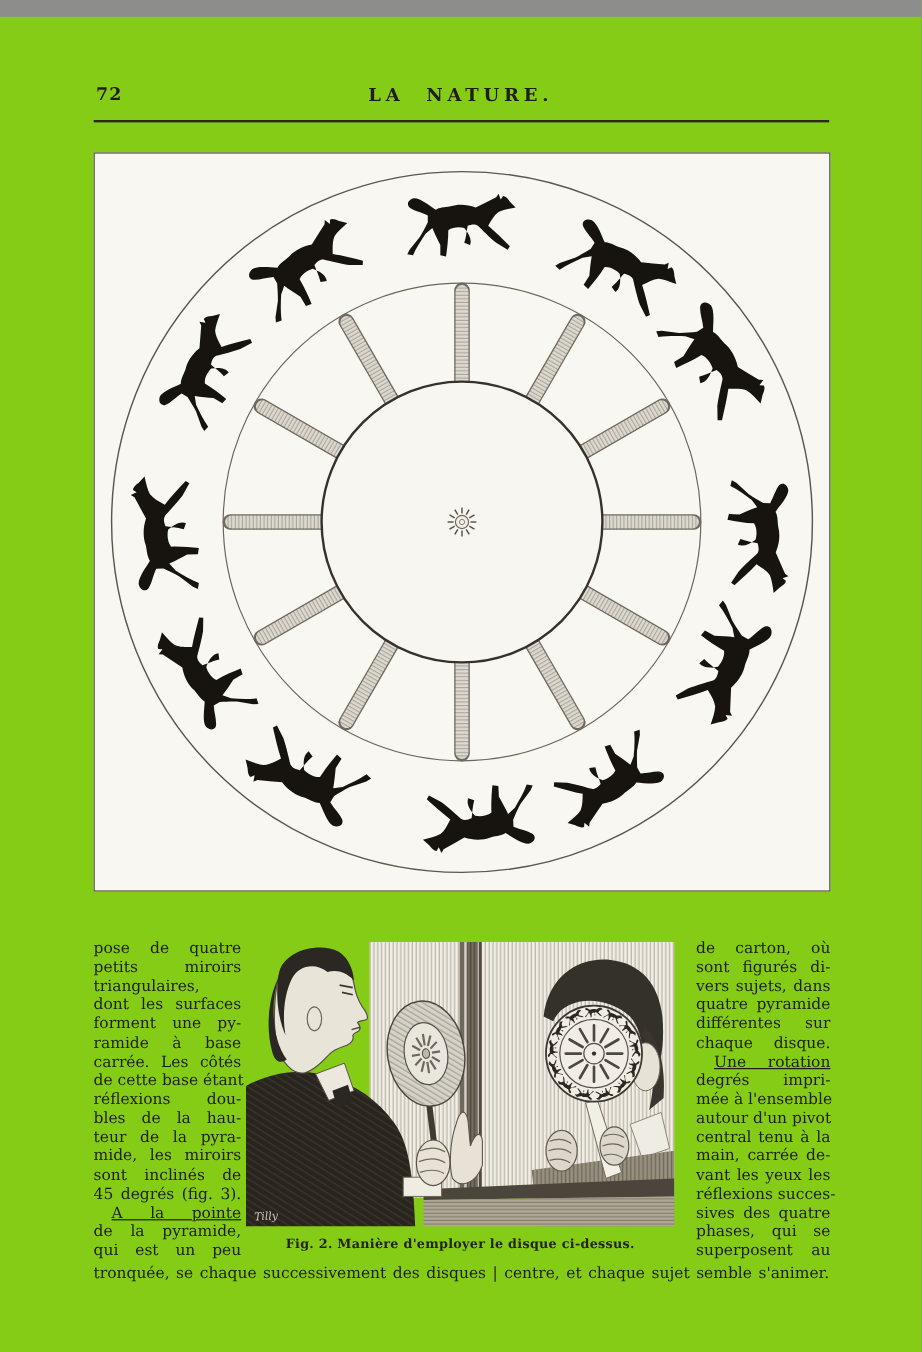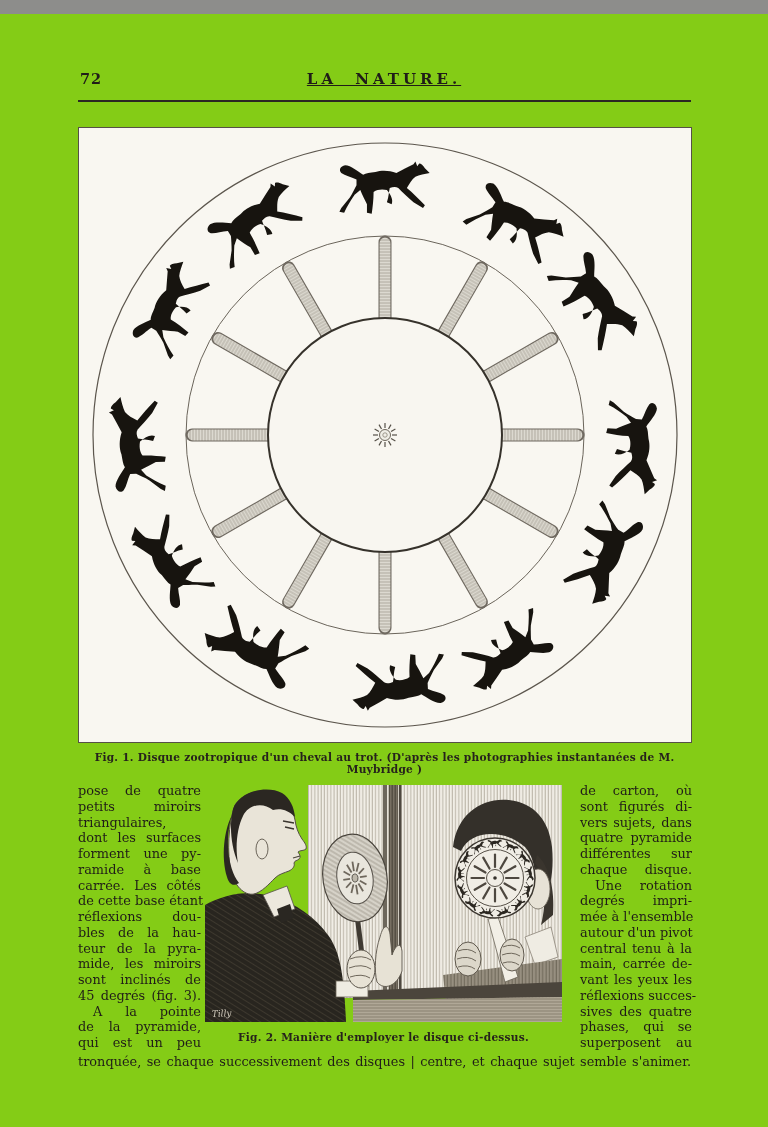--- a/index.html
+++ b/index.html
@@ -3,32 +3,32 @@
 <meta charset="utf-8">
 <style>
   html,body{margin:0;padding:0;background:#8d8d8b;}
   .page{
     position:relative;width:768px;height:1127px;margin:14px auto;
     background:#84cc16;overflow:hidden;
     font-family:"DejaVu Serif","Liberation Serif",serif;color:#201d18;
   }
   .pagenum{position:absolute;left:80px;top:56px;font-size:14.5px;font-weight:bold;letter-spacing:1px;}
   .journal-title{position:absolute;left:0;top:56px;width:768px;text-align:center;
-    font-size:15px;font-weight:bold;letter-spacing:4px;word-spacing:9px;text-decoration:underline;}
+    font-size:15px;font-weight:bold;letter-spacing:4px;word-spacing:9px;}
   .header-rule{position:absolute;left:78px;top:86px;width:613px;height:2.4px;background:#2b2823;}
   .fig1-frame{position:absolute;left:78px;top:113px;width:612px;height:614px;border:1px solid #565047;background:#f9f7f1;}
   .fig1-frame svg{display:block;width:612px;height:614px;}
   .caption{position:absolute;text-align:center;font-size:10.6px;font-weight:bold;color:#26221c;letter-spacing:.25px;}
   #cap1{left:78px;top:737px;width:613px;}
   #cap2{left:205px;top:1017px;width:357px;}
   .col{position:absolute;font-size:12.9px;line-height:15.75px;}
   #col-left{left:78px;top:769px;width:123px;}
   #col-right{left:580px;top:769px;width:112px;}
   .tline{text-align:justify;text-align-last:justify;-moz-text-align-last:justify;white-space:nowrap;}
-  .tline.indent{padding-left:15px;}
+  .tline.indent{padding-left:15px;text-decoration:underline;}
   #bottom-line{position:absolute;left:78px;top:1040px;width:613px;font-size:12.9px;
     text-align:justify;text-align-last:justify;-moz-text-align-last:justify;}
   .fig2-wrap{position:absolute;left:205px;top:771px;width:357px;height:237px;}
   .fig2-wrap svg{display:block;width:357px;height:237px;}
 </style>
 </head>
 <body>
 
 <div class="page">
 
@@ -120,21 +120,20 @@
           <path d="M97,13 L92,8 C90,5 88,3 86,3 L84,6 L82,1 L80,4 C74,7 68,10 62,13 C54,10 46,10 40,12 C34,13 30,13 27,15 C22,12 14,5 8,5 C3,6 1,10 4,13 C8,16 14,17 20,20 L20,26 C18,30 16,34 13,39 L4,50 L2,54 L7,55 C10,48 14,42 18,36 L24,31 C26,36 29,42 31,46 L31,55 L36,56 C37,49 38,41 38,33 C42,30 48,30 52,31 C56,36 59,41 57,46 L52,44 C54,38 54,33 55,29 C58,28 61,27 64,29 C68,33 74,39 80,44 L90,50 L92,47 C86,41 79,34 73,29 C76,24 78,20 82,17 C86,15 92,14 97,13 Z" fill="#17140f" transform="translate(306 307) rotate(151) translate(0 -245) scale(0.95) translate(-50 -31)"></path>
           <path d="M97,13 L92,8 C90,5 88,3 86,3 L84,6 L82,1 L80,4 C74,7 68,10 62,13 C54,10 46,10 40,12 C34,13 30,13 27,15 C22,12 14,5 8,5 C3,6 1,10 4,13 C8,16 14,17 20,20 L20,26 C18,30 16,34 13,39 L4,50 L2,54 L7,55 C10,48 14,42 18,36 L24,31 C26,36 29,42 31,46 L31,55 L36,56 C37,49 38,41 38,33 C42,30 48,30 52,31 C56,36 59,41 57,46 L52,44 C54,38 54,33 55,29 C58,28 61,27 64,29 C68,33 74,39 80,44 L90,50 L92,47 C86,41 79,34 73,29 C76,24 78,20 82,17 C86,15 92,14 97,13 Z" fill="#17140f" transform="translate(306 307) rotate(177) translate(0 -245) scale(0.986) translate(-50 -31)"></path>
           <path d="M97,13 L92,8 C90,5 88,3 86,3 L84,6 L82,1 L80,4 C74,7 68,10 62,13 C54,10 46,10 40,12 C34,13 30,13 27,15 C22,12 14,5 8,5 C3,6 1,10 4,13 C8,16 14,17 20,20 L20,26 C18,30 16,34 13,39 L4,50 L2,54 L7,55 C10,48 14,42 18,36 L24,31 C26,36 29,42 31,46 L31,55 L36,56 C37,49 38,41 38,33 C42,30 48,30 52,31 C56,36 59,41 57,46 L52,44 C54,38 54,33 55,29 C58,28 61,27 64,29 C68,33 74,39 80,44 L90,50 L92,47 C86,41 79,34 73,29 C76,24 78,20 82,17 C86,15 92,14 97,13 Z" fill="#17140f" transform="translate(306 307) rotate(212) translate(0 -245) scale(1.022) translate(-50 -31)"></path>
           <path d="M97,13 L92,8 C90,5 88,3 86,3 L84,6 L82,1 L80,4 C74,7 68,10 62,13 C54,10 46,10 40,12 C34,13 30,13 27,15 C22,12 14,5 8,5 C3,6 1,10 4,13 C8,16 14,17 20,20 L20,26 C18,30 16,34 13,39 L4,50 L2,54 L7,55 C10,48 14,42 18,36 L24,31 C26,36 29,42 31,46 L31,55 L36,56 C37,49 38,41 38,33 C42,30 48,30 52,31 C56,36 59,41 57,46 L52,44 C54,38 54,33 55,29 C58,28 61,27 64,29 C68,33 74,39 80,44 L90,50 L92,47 C86,41 79,34 73,29 C76,24 78,20 82,17 C86,15 92,14 97,13 Z" fill="#17140f" transform="translate(306 307) rotate(240) translate(0 -245) scale(0.968) translate(-50 -31)"></path>
           <path d="M97,13 L92,8 C90,5 88,3 86,3 L84,6 L82,1 L80,4 C74,7 68,10 62,13 C54,10 46,10 40,12 C34,13 30,13 27,15 C22,12 14,5 8,5 C3,6 1,10 4,13 C8,16 14,17 20,20 L20,26 C18,30 16,34 13,39 L4,50 L2,54 L7,55 C10,48 14,42 18,36 L24,31 C26,36 29,42 31,46 L31,55 L36,56 C37,49 38,41 38,33 C42,30 48,30 52,31 C56,36 59,41 57,46 L52,44 C54,38 54,33 55,29 C58,28 61,27 64,29 C68,33 74,39 80,44 L90,50 L92,47 C86,41 79,34 73,29 C76,24 78,20 82,17 C86,15 92,14 97,13 Z" fill="#17140f" transform="translate(306 307) rotate(268) translate(0 -245) scale(1.004) translate(-50 -31)"></path>
           <path d="M97,13 L92,8 C90,5 88,3 86,3 L84,6 L82,1 L80,4 C74,7 68,10 62,13 C54,10 46,10 40,12 C34,13 30,13 27,15 C22,12 14,5 8,5 C3,6 1,10 4,13 C8,16 14,17 20,20 L20,26 C18,30 16,34 13,39 L4,50 L2,54 L7,55 C10,48 14,42 18,36 L24,31 C26,36 29,42 31,46 L31,55 L36,56 C37,49 38,41 38,33 C42,30 48,30 52,31 C56,36 59,41 57,46 L52,44 C54,38 54,33 55,29 C58,28 61,27 64,29 C68,33 74,39 80,44 L90,50 L92,47 C86,41 79,34 73,29 C76,24 78,20 82,17 C86,15 92,14 97,13 Z" fill="#17140f" transform="translate(306 307) rotate(301) translate(0 -245) scale(0.95) translate(-50 -31)"></path>
           <path d="M97,13 L92,8 C90,5 88,3 86,3 L84,6 L82,1 L80,4 C74,7 68,10 62,13 C54,10 46,10 40,12 C34,13 30,13 27,15 C22,12 14,5 8,5 C3,6 1,10 4,13 C8,16 14,17 20,20 L20,26 C18,30 16,34 13,39 L4,50 L2,54 L7,55 C10,48 14,42 18,36 L24,31 C26,36 29,42 31,46 L31,55 L36,56 C37,49 38,41 38,33 C42,30 48,30 52,31 C56,36 59,41 57,46 L52,44 C54,38 54,33 55,29 C58,28 61,27 64,29 C68,33 74,39 80,44 L90,50 L92,47 C86,41 79,34 73,29 C76,24 78,20 82,17 C86,15 92,14 97,13 Z" fill="#17140f" transform="translate(306 307) rotate(329) translate(0 -245) scale(0.986) translate(-50 -31)"></path>
         </g>
     </svg>
   </div>
-  <div class="caption" id="cap1">Fig. 1. Disque zootropique d'un cheval au trot. (D'après les photographies instantanées de M. Muybridge )</div>
 
   <div class="col" id="col-left">
       <div class="tline">pose de quatre</div>
       <div class="tline">petits miroirs</div>
       <div class="tline">triangulaires,</div>
       <div class="tline">dont les surfaces</div>
       <div class="tline">forment une py-</div>
       <div class="tline">ramide à base</div>
       <div class="tline">carrée. Les côtés</div>
       <div class="tline">de cette base étant</div>

